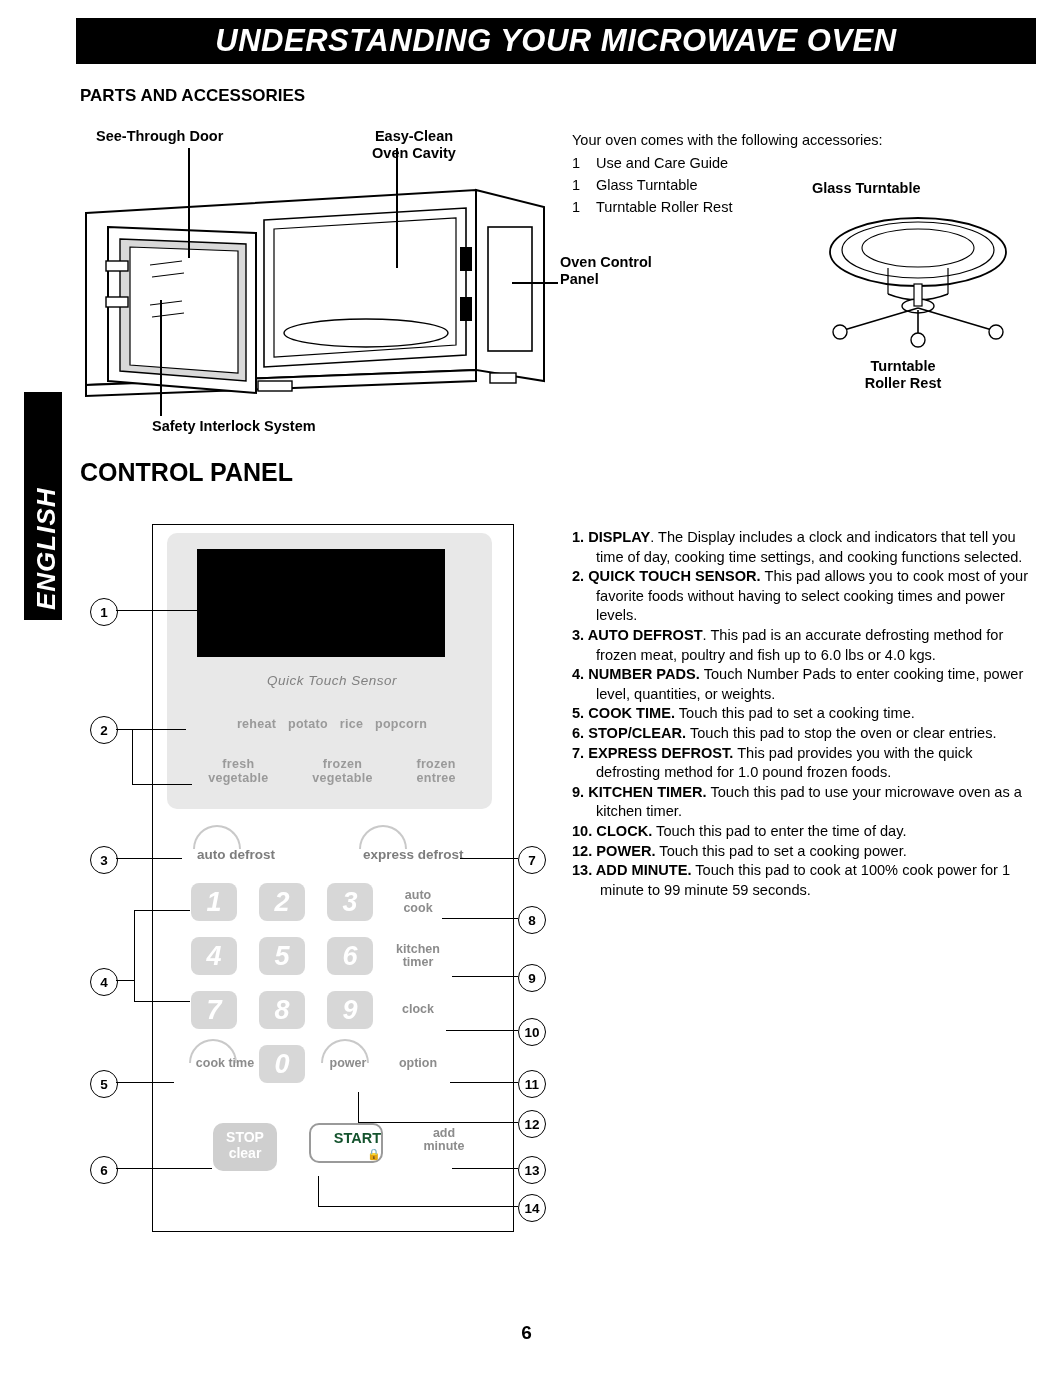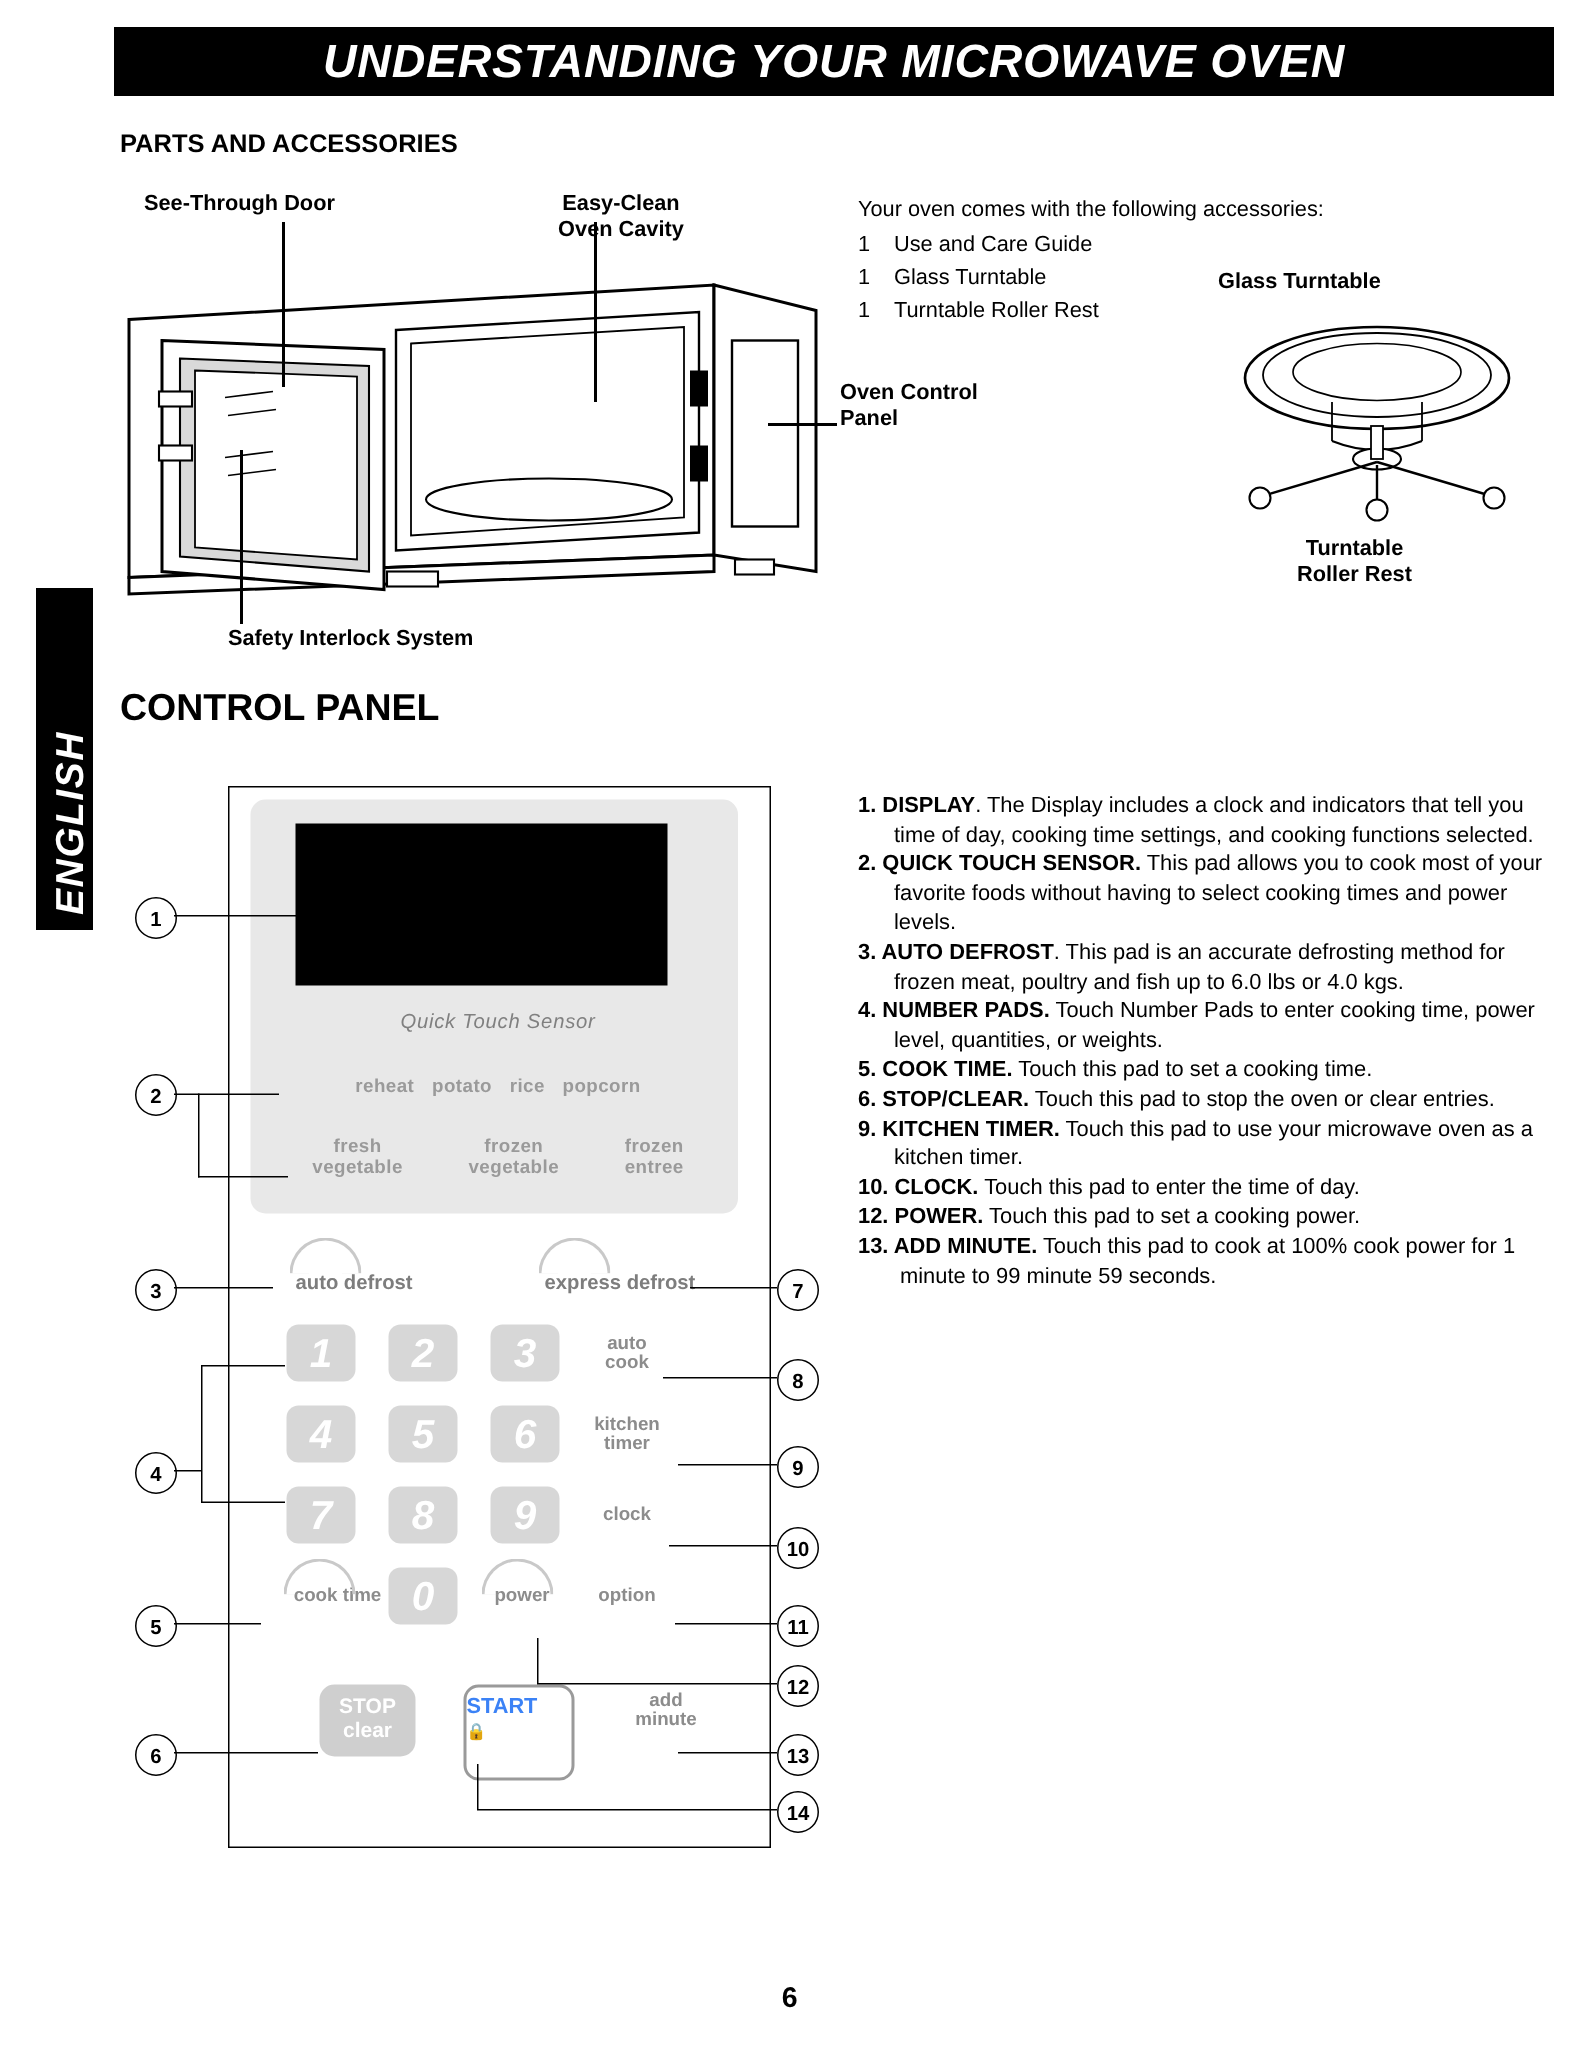--- a/index.html
+++ b/index.html
@@ -202,28 +202,28 @@
     text-align: center;
     padding-top: 6px;
     box-sizing: border-box;
     line-height: 16px;
   }
   .startkey {
     position: absolute;
     left: 156px;
     top: 598px;
     width: 74px;
-    height: 64px;
+    height: 40px;
     background: #ffffff;
     border: 2px solid #9a9a9a;
     border-radius: 10px;
-    color: #3b82f6;
+    color: #14532d;
     font-size: 14.5px;
     font-weight: bold;
-    text-align: left;
+    text-align: right;
     padding-top: 5px;
     box-sizing: border-box;
   }
 
   
   .bubble {
     position: absolute;
     width: 26px;
     height: 26px;
     border: 1.6px solid #000000;
@@ -473,19 +473,20 @@
 <div class="line" style="left:318px;top:1176px;width:1.4px;height:30px;"></div>
 <div class="line" style="left:318px;top:1206px;width:200px;height:1.4px;"></div>
 
 <div class="desc">
   <p><b><span>1.</span> <span>DISPLAY</span></b><span>. The Display includes a clock and indicators that tell you time of day, cooking time settings, and cooking functions selected.</span></p>
   <p><b><span>2.</span> <span>QUICK TOUCH SENSOR.</span></b><span> This pad allows you to cook most of your favorite foods without having to select cooking times and power levels.</span></p>
   <p><b><span>3.</span> <span>AUTO DEFROST</span></b><span>. This pad is an accurate defrosting method for frozen meat, poultry and fish up to 6.0 lbs or 4.0 kgs.</span></p>
   <p><b><span>4.</span> <span>NUMBER PADS.</span></b><span> Touch Number Pads to enter cooking time, power level, quantities, or weights.</span></p>
   <p><b><span>5.</span> <span>COOK TIME.</span></b><span> Touch this pad to set a cooking time.</span></p>
   <p><b><span>6.</span> <span>STOP/CLEAR.</span></b><span> Touch this pad to stop the oven or clear entries.</span></p>
+  <p><b><span>7.</span> <span>EXPRESS DEFROST.</span></b><span> This pad provides you with the quick defrosting method for 1.0 pound frozen foods.</span></p>
   <p><b><span>9.</span> <span>KITCHEN TIMER.</span></b><span> Touch this pad to use your microwave oven as a kitchen timer.</span></p>
   <p class="wide"><b><span>10.</span> <span>CLOCK.</span></b><span> Touch this pad to enter the time of day.</span></p>
   <p class="wide"><b><span>12.</span> <span>POWER.</span></b><span> Touch this pad to set a cooking power.</span></p>
   <p class="wide"><b><span>13.</span> <span>ADD MINUTE.</span></b><span> Touch this pad to cook at 100% cook power for 1 minute to 99 minute 59 seconds.</span></p>
 </div>
 
 <div class="pageno">6</div>
 
 </body></html>

